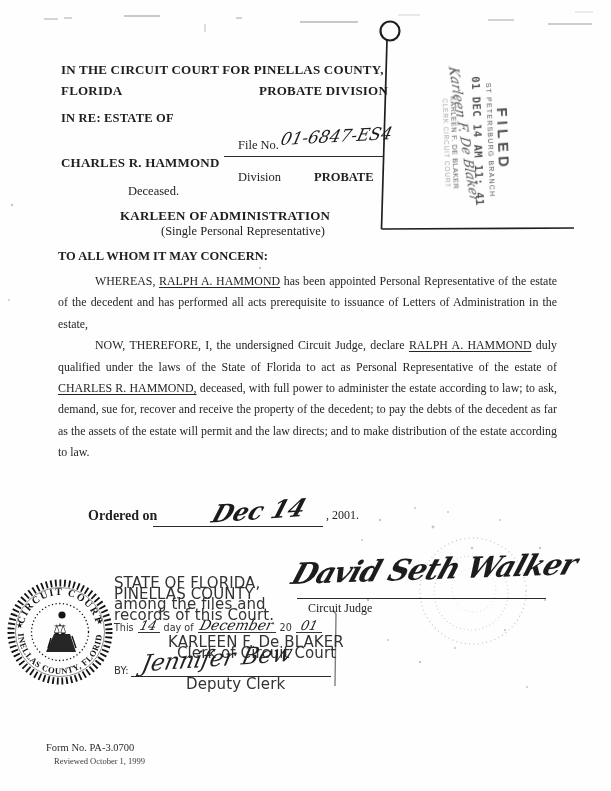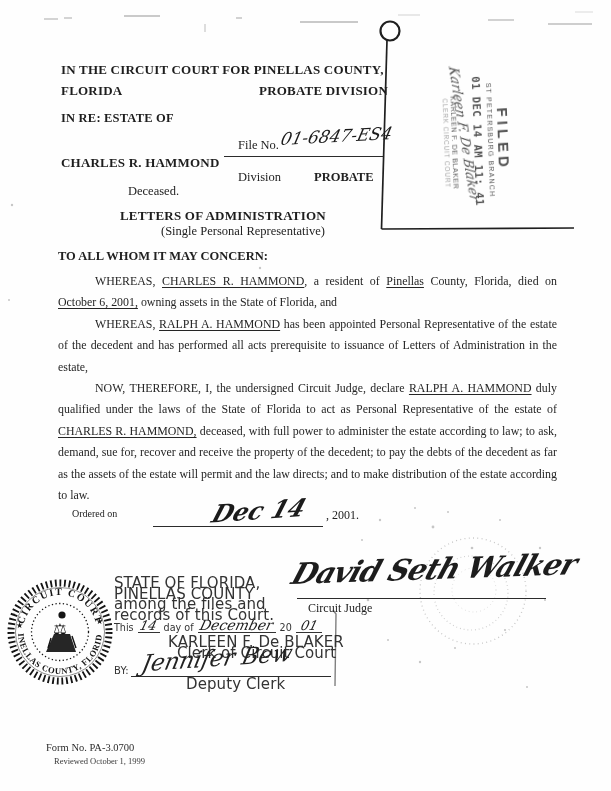--- a/index.html
+++ b/index.html
@@ -117,32 +117,31 @@
 <div class="abs hand" style="left:281px;top:126px;font-size:17px;transform:rotate(-3deg) skewX(-16deg);">01-6847-ES4</div>
 <div class="abs rule" style="left:224px;top:156px;width:159px;"></div>
 
 <div class="abs caps-head" style="left:61px;top:155px;">CHARLES R. HAMMOND</div>
 
 <div class="abs form-label" style="left:238px;top:170px;">Division</div>
 <div class="abs form-label" style="left:314px;top:170px;font-weight:bold;">PROBATE</div>
 
 <div class="abs form-label" style="left:128px;top:184px;text-align:center;">Deceased.</div>
 
-<div class="abs caps-head" style="left:120px;top:208px;">LETTERS OF ADMINISTRATION</div>
+<div class="abs caps-head" style="left:120px;top:208px;">KARLEEN OF ADMINISTRATION</div>
 <div class="abs form-label" style="left:133px;top:224px;margin-left:28px;">(Single Personal Representative)</div>
 
 <div class="abs form-label" style="left:58px;top:249px;font-weight:600;">TO ALL WHOM IT MAY CONCERN:</div>
 
 <div class="abs bodytext" style="left:58px;top:271px;">
-  <p><span>WHEREAS, </span><span class="u">CHARLES R. HAMMOND</span><span>, a resident of </span><span class="u">Pinellas</span><span> County, Florida, died on </span><span class="u">October 6, 2001,</span><span> owning assets in the State of Florida, and</span></p>
   <p><span>WHEREAS, </span><span class="u">RALPH A. HAMMOND</span><span> has been appointed Personal Representative of the estate of the decedent and has performed all acts prerequisite to issuance of Letters of Administration in the estate,</span></p>
   <p><span>NOW, THEREFORE, I, the undersigned Circuit Judge, declare </span><span class="u">RALPH A. HAMMOND</span><span> duly qualified under the laws of the State of Florida to act as Personal Representative of the estate of </span><span class="u">CHARLES R. HAMMOND,</span><span> deceased, with full power to administer the estate according to law; to ask, demand, sue for, recover and receive the property of the decedent; to pay the debts of the decedent as far as the assets of the estate will permit and the law directs; and to make distribution of the estate according to law.</span></p>
 </div>
 
-<div class="abs form-label" style="left:72px;top:508px;font-size:10px;">Ordered on</div>
+<div class="abs form-label" style="left:88px;top:508px;font-size:14px;font-weight:bold;">Ordered on</div>
 <div class="abs rule" style="left:153px;top:526px;width:170px;"></div>
 <div class="abs hand" style="left:213px;top:496px;font-size:24px;font-weight:bold;transform:rotate(-4deg) skewX(-22deg);">Dec 14</div>
 <div class="abs form-label" style="left:326px;top:508px;font-size:12px;">, 2001.</div>
 
 <div class="abs filed-stamp">
   <div class="l1">FILED</div>
   <div class="l2">ST PETERSBURG BRANCH</div>
   <div class="l3">01 DEC 14  AM 11: 41</div>
   <div class="filed-script">Karleen F. De Blaker</div>
   <div class="l4">KARLEEN F. DE BLAKER</div>

